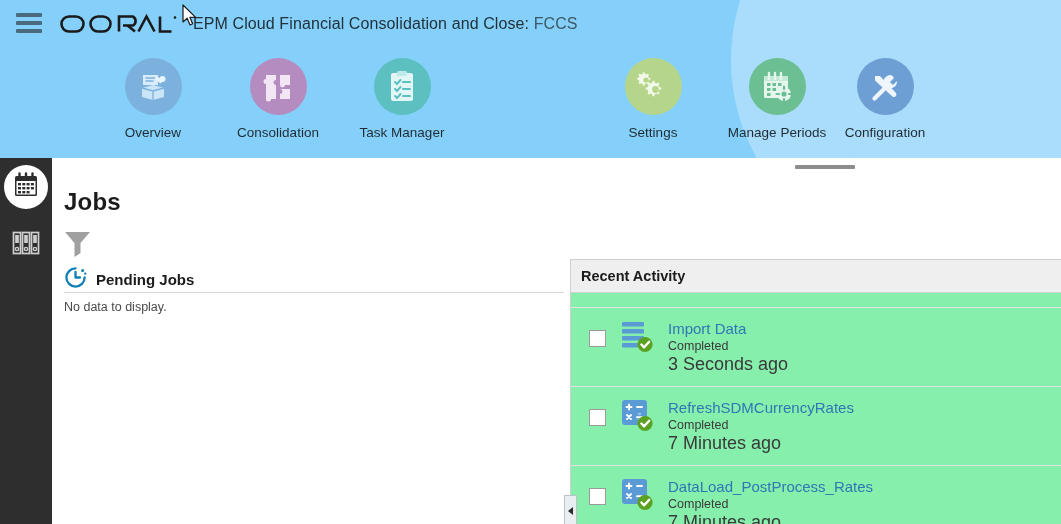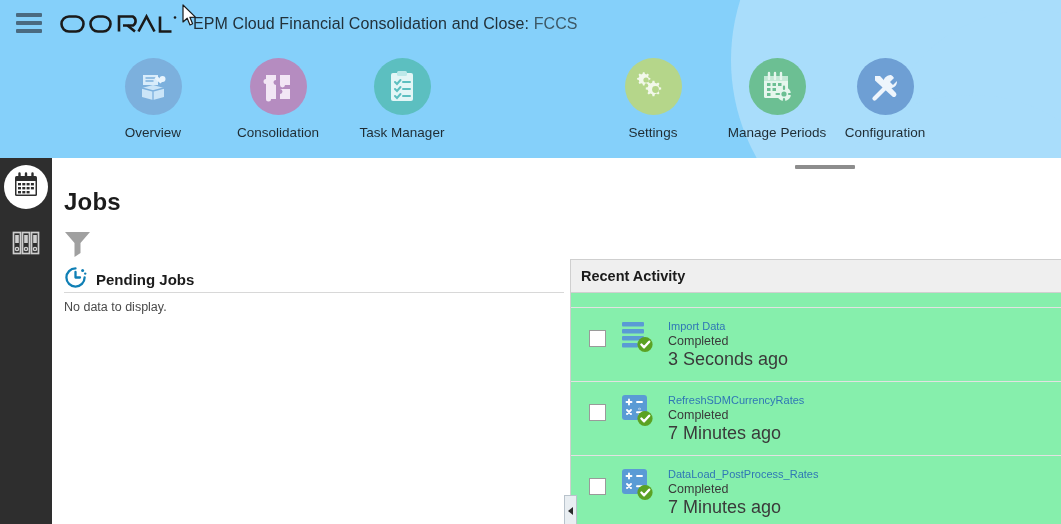--- a/index.html
+++ b/index.html
@@ -123,21 +123,21 @@
     border-bottom:1px solid #e2e2e2;padding:11px 0 11px 0;
   }
   .ra-row.clipped{height:14px;padding:0;overflow:hidden;position:relative;}
   .ra-cb{
     width:15px;height:15px;border:1px solid #9a9a9a;background:#fff;
     margin:11px 14px 0 18px;flex:none;cursor:pointer;
   }
   .ra-icon{width:34px;height:34px;position:relative;flex:none;margin-right:14px;}
   .ra-txt{flex:1;min-width:0;padding-top:1px;}
   .ra-name{
-    font-size:11px;color:#2f77b5;cursor:pointer;white-space:nowrap;
+    font-size:15px;color:#2f77b5;cursor:pointer;white-space:nowrap;
   }
   .ra-status{font-size:12.5px;color:#3a3a3a;margin-top:2px;}
   .ra-time{font-size:18px;color:#3a3a3a;margin-top:1px;}
 
   .splitter{
     position:absolute;left:564px;top:495px;width:11px;height:29px;
     background:#e9eef2;border:1px solid #b9c3cc;z-index:7;cursor:col-resize;
     display:flex;align-items:center;justify-content:center;
   }
   .splitter .tri{

